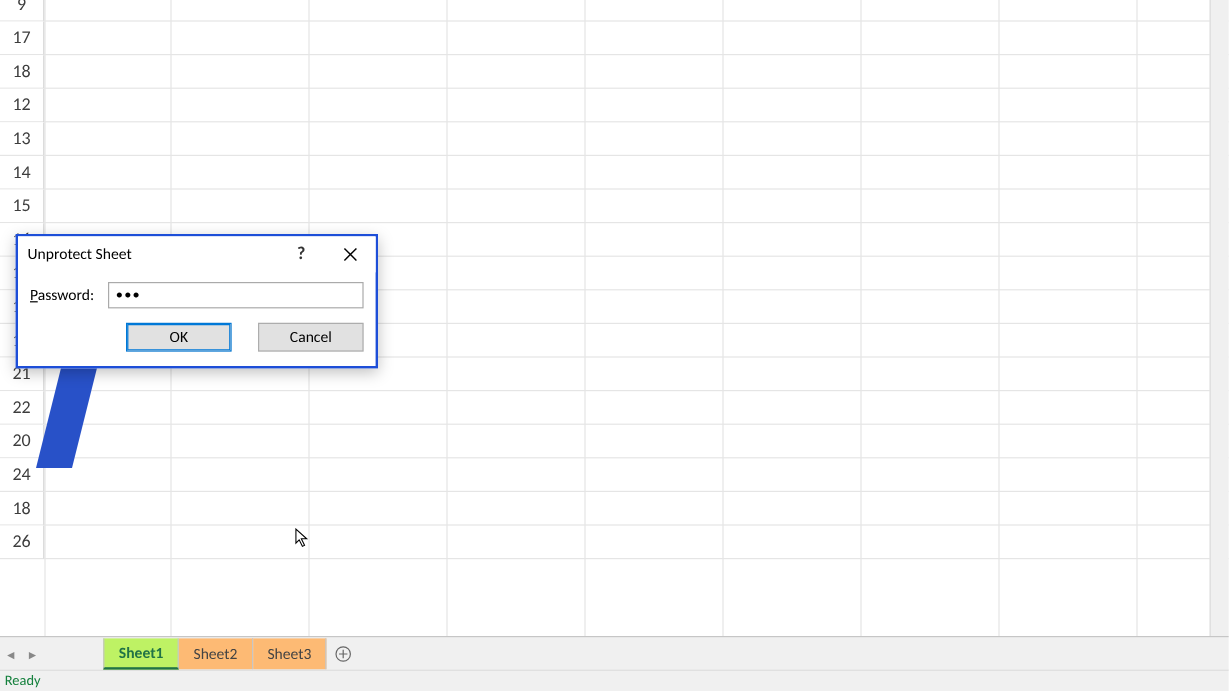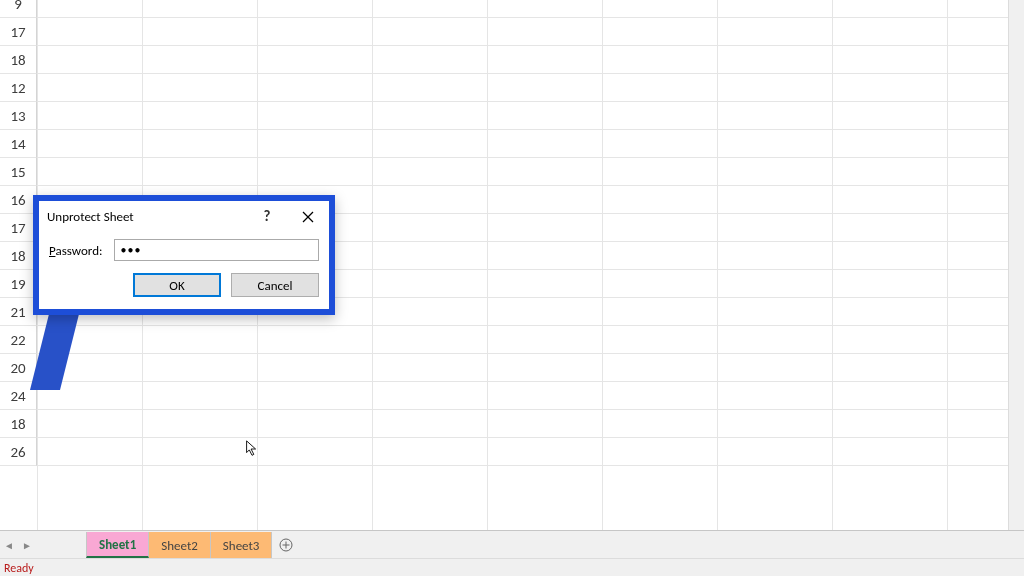--- a/index.html
+++ b/index.html
@@ -73,53 +73,53 @@
     padding: 0 12px;
     font-size: 13px;
     color: #444;
     border-right: 1px solid #c6c6c6;
     display: flex; align-items: center;
     background: #fdba74;
     cursor: pointer;
   }
   .sheet-tab.first { border-left: 1px solid #c6c6c6; }
   .sheet-tab.active {
-    background: #f9a8d4;
+    background: #bef264;
     color: #217346;
     font-weight: 600;
     border-bottom: 2px solid #217346;
     position: relative;
     top: 0;
   }
   .new-sheet {
     width: 28px;
     display: flex; align-items: center; justify-content: center;
     color: #555;
     font-size: 14px;
     cursor: pointer;
   }
   .new-sheet svg { display: block; }
 
   .statusbar {
     height: 18px;
     background: #f0f0f0;
     font-size: 12px;
-    color: #b91c1c;
+    color: #15803d;
     padding-left: 4px;
     line-height: 18px;
     border-top: 1px solid #dcdcdc;
   }
 
   
   .dialog {
     position: absolute;
-    left: 33px; top: 195px;
+    left: 13px; top: 195px;
     width: 302px;
     background: #fff;
-    border: 6px solid #1d4ed8;
+    border: 2px solid #1d4ed8;
     box-shadow: 0 4px 12px rgba(0,0,0,0.25);
     z-index: 20;
   }
   .dlg-titlebar {
     height: 30px;
     display: flex; align-items: center;
     padding-left: 8px;
     font-size: 13px;
     color: #000;
     background: #fff;
@@ -147,21 +147,21 @@
   .dlg-body input {
     flex: 1;
     height: 22px;
     border: 1px solid #aaa;
     font-size: 12px;
     padding: 0 5px;
     letter-spacing: 1px;
   }
   .dlg-buttons {
     padding: 8px 10px 12px 10px;
-    display: flex; justify-content: flex-end; gap: 10px;
+    display: flex; justify-content: flex-end; gap: 22px;
   }
   .dlg-buttons button {
     width: 88px; height: 24px;
     font-size: 13px;
     border: 1px solid #adadad;
     background: #e1e1e1;
     cursor: pointer;
   }
   .dlg-buttons button.primary {
     border: 1px solid #0078d7;

